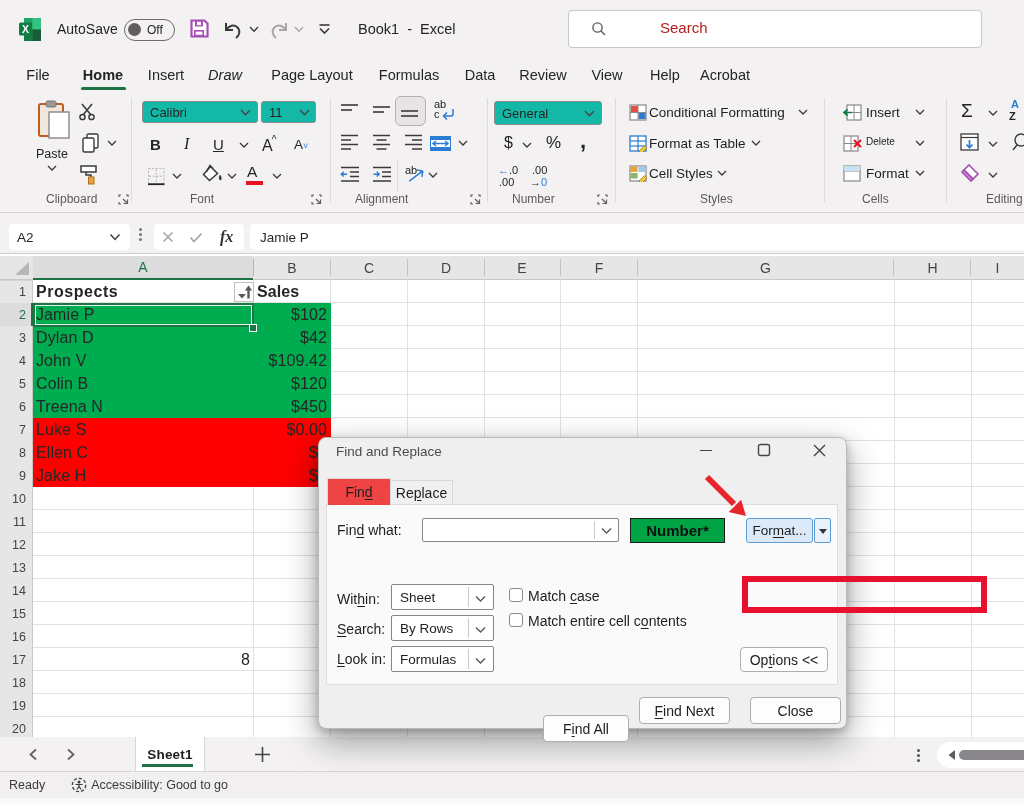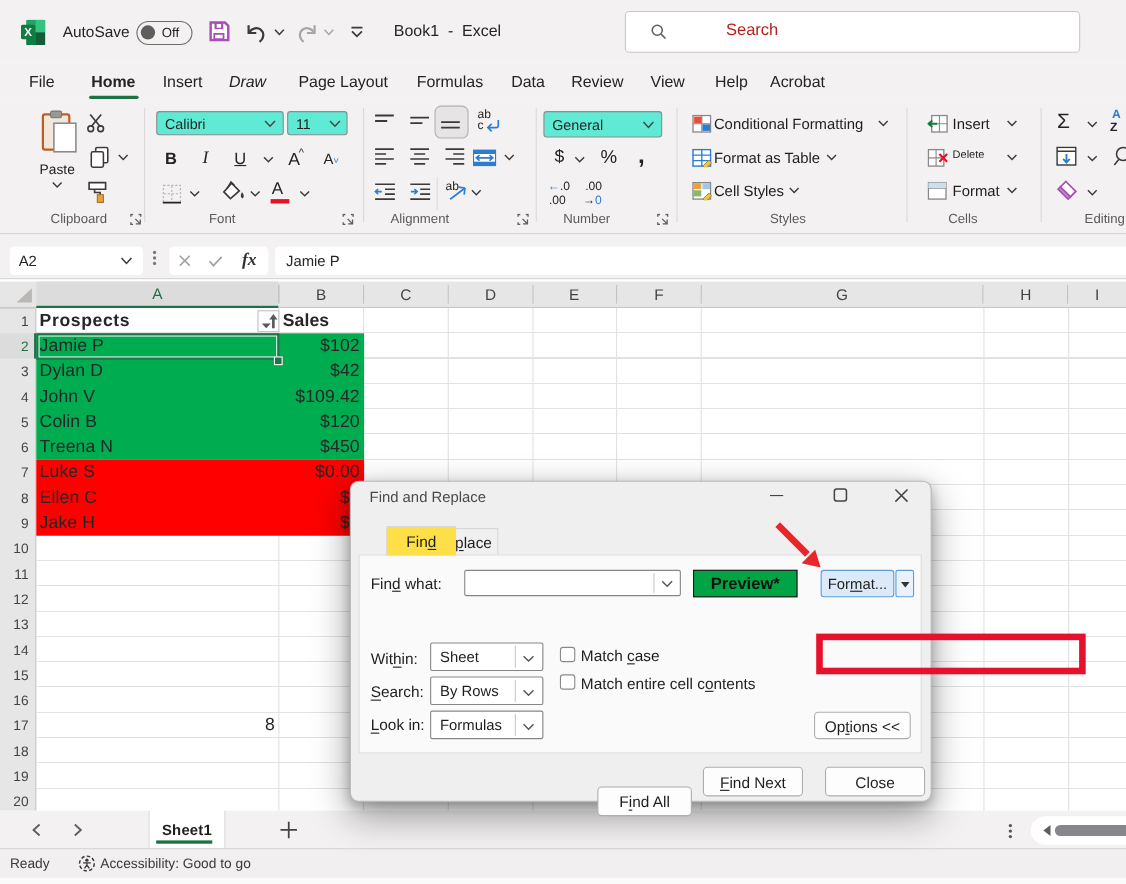--- a/index.html
+++ b/index.html
@@ -14,21 +14,21 @@
   .toggle{left:124px;top:19px;width:49px;height:20px;border:1px solid #6e6c6a;border-radius:11px;background:#f3f1f1;}
   .knob{position:absolute;left:3px;top:3px;width:13px;height:13px;border-radius:50%;background:#605e5c;}
   .searchbox{left:568px;top:10px;width:412px;height:36px;background:#fff;border:1px solid #cac8c6;border-radius:4px;}
   
   .tabsrow{left:0;top:57px;width:1024px;height:35px;background:#f3f1f1;}
   .rtab{position:absolute;top:0;height:35px;font-size:14.5px;color:#252423;display:flex;align-items:center;justify-content:center;}
   
   .ribbon{left:0;top:92px;width:1024px;height:121px;background:#f3f1f1;border-bottom:1px solid #d2cfcf;box-sizing:border-box;}
   .gsep{position:absolute;top:6px;width:1px;height:104px;background:#dcd9d9;}
   .glabel{position:absolute;top:192px;height:16px;font-size:12px;color:#5c5a58;}
-  .combo{position:absolute;background:#5eead4;border:1px solid #8d8b89;border-radius:3px;box-sizing:border-box;font-size:13px;color:#252423;}
+  .combo{position:absolute;background:#14b8a6;border:1px solid #8d8b89;border-radius:3px;box-sizing:border-box;font-size:13px;color:#252423;}
   
   .fbar{left:0;top:213px;width:1024px;height:41px;background:#f3f1f1;border-bottom:1px solid #cfcdcd;box-sizing:border-box;}
   .namebox{left:9px;top:224px;width:121px;height:26px;background:#fff;border-radius:4px;font-size:13.5px;}
   .fxbox{left:154px;top:224px;width:90px;height:26px;background:#fff;border-radius:4px;}
   .finput{left:250px;top:224px;width:774px;height:26px;background:#fff;border-radius:4px 0 0 4px;font-size:13.5px;}
   
   .grid{left:0;top:254px;width:1024px;height:483px;background:#fff;}
   .colhead{position:absolute;left:0px;top:2px;width:1024px;height:24px;background:#e7e6e6;border-bottom:1px solid #c9c7c7;box-sizing:border-box;}
   .colhead .cell{position:absolute;top:0;height:23px;font-size:14px;color:#444;display:flex;align-items:center;justify-content:center;}
   .rowhead{position:absolute;left:0;top:26px;width:33px;height:457px;background:#e7e6e6;border-right:1px solid #c9c7c7;box-sizing:border-box;}
@@ -567,36 +567,36 @@
     <div class="dtitle">Find and Replace</div>
 
     <div style="position:absolute;left:381px;top:12px;width:12px;height:1.3px;background:#444;"></div>
     <svg style="position:absolute;left:438px;top:5px;" width="15" height="15">
         <rect x="1.5" y="1.5" width="11" height="11" rx="2" fill="none" stroke="#444" stroke-width="1.4"></rect>
       </svg>
     <svg style="position:absolute;left:493px;top:5px;" width="15" height="15">
         <path d="M2 2 L13 13 M13 2 L2 13" stroke="#444" stroke-width="1.4"></path>
       </svg>
 
-    <div class="dtab" style="left:8px;width:64px;height:27px;background:#fde047;border:1px solid #d8d6d6;border-bottom:none;border-radius:2px 2px 0 0;z-index:2;margin-left:24px;">
+    <div class="dtab" style="left:8px;width:64px;height:27px;background:#ef4444;border:1px solid #d8d6d6;border-bottom:none;border-radius:2px 2px 0 0;z-index:2;">
         <span>Fin<u>d</u></span>
       </div>
     <div class="dtab" style="left:72px;top:41.5px;width:62px;height:25px;background:#f1f0f0;border:1px solid #d8d6d6;border-bottom:none;border-left:none;">
         <span>Re<u>p</u>lace</span>
       </div>
     <div class="dpage"></div>
 
     <div class="dlabel" style="left:18px;top:84px;">Fin<u>d</u> what:</div>
     <div class="dcombo" style="left:103px;top:80px;width:197px;height:24px;">
       <div style="position:absolute;right:23px;top:2px;bottom:2px;width:1px;background:#c9c9c9;"></div>
       <svg style="position:absolute;right:6px;top:8px;" width="11" height="8">
           <path d="M1 1.5 L5.5 6 L10 1.5" stroke="#555" stroke-width="1.3" fill="none"></path>
         </svg>
     </div>
-    <div class="abs" style="left:311px;top:79.5px;width:95px;height:25.5px;background:#00a445;border:1.5px solid #1c1c1c;box-sizing:border-box;display:flex;align-items:center;justify-content:center;font-size:15px;font-weight:bold;color:#111;">Preview*</div>
+    <div class="abs" style="left:311px;top:79.5px;width:95px;height:25.5px;background:#00a445;border:1.5px solid #1c1c1c;box-sizing:border-box;display:flex;align-items:center;justify-content:center;font-size:15px;font-weight:bold;color:#111;">Number*</div>
     <div class="abs" style="left:427px;top:80px;width:67px;height:25px;background:#dbe9f9;border:1px solid #5e9ed6;border-radius:3px;box-sizing:border-box;display:flex;align-items:center;justify-content:center;font-size:13.5px;color:#1e1e1e;">For<u>m</u>at...</div>
     <div class="abs" style="left:495px;top:80px;width:17px;height:25px;background:#e9f2fb;border:1px solid #5e9ed6;border-radius:2px;box-sizing:border-box;">
       <svg style="position:absolute;left:4px;top:10px;" width="9" height="6">
           <polygon points="0,0 8,0 4,5" fill="#333"></polygon>
         </svg>
     </div>
 
     <div class="dlabel" style="left:18px;top:153px;">Wit<u>h</u>in:</div>
     <div class="dcombo" style="left:72px;top:146px;width:103px;height:26px;">
       <div class="cv" style="height:100%;margin-left:8px;">Sheet</div>

